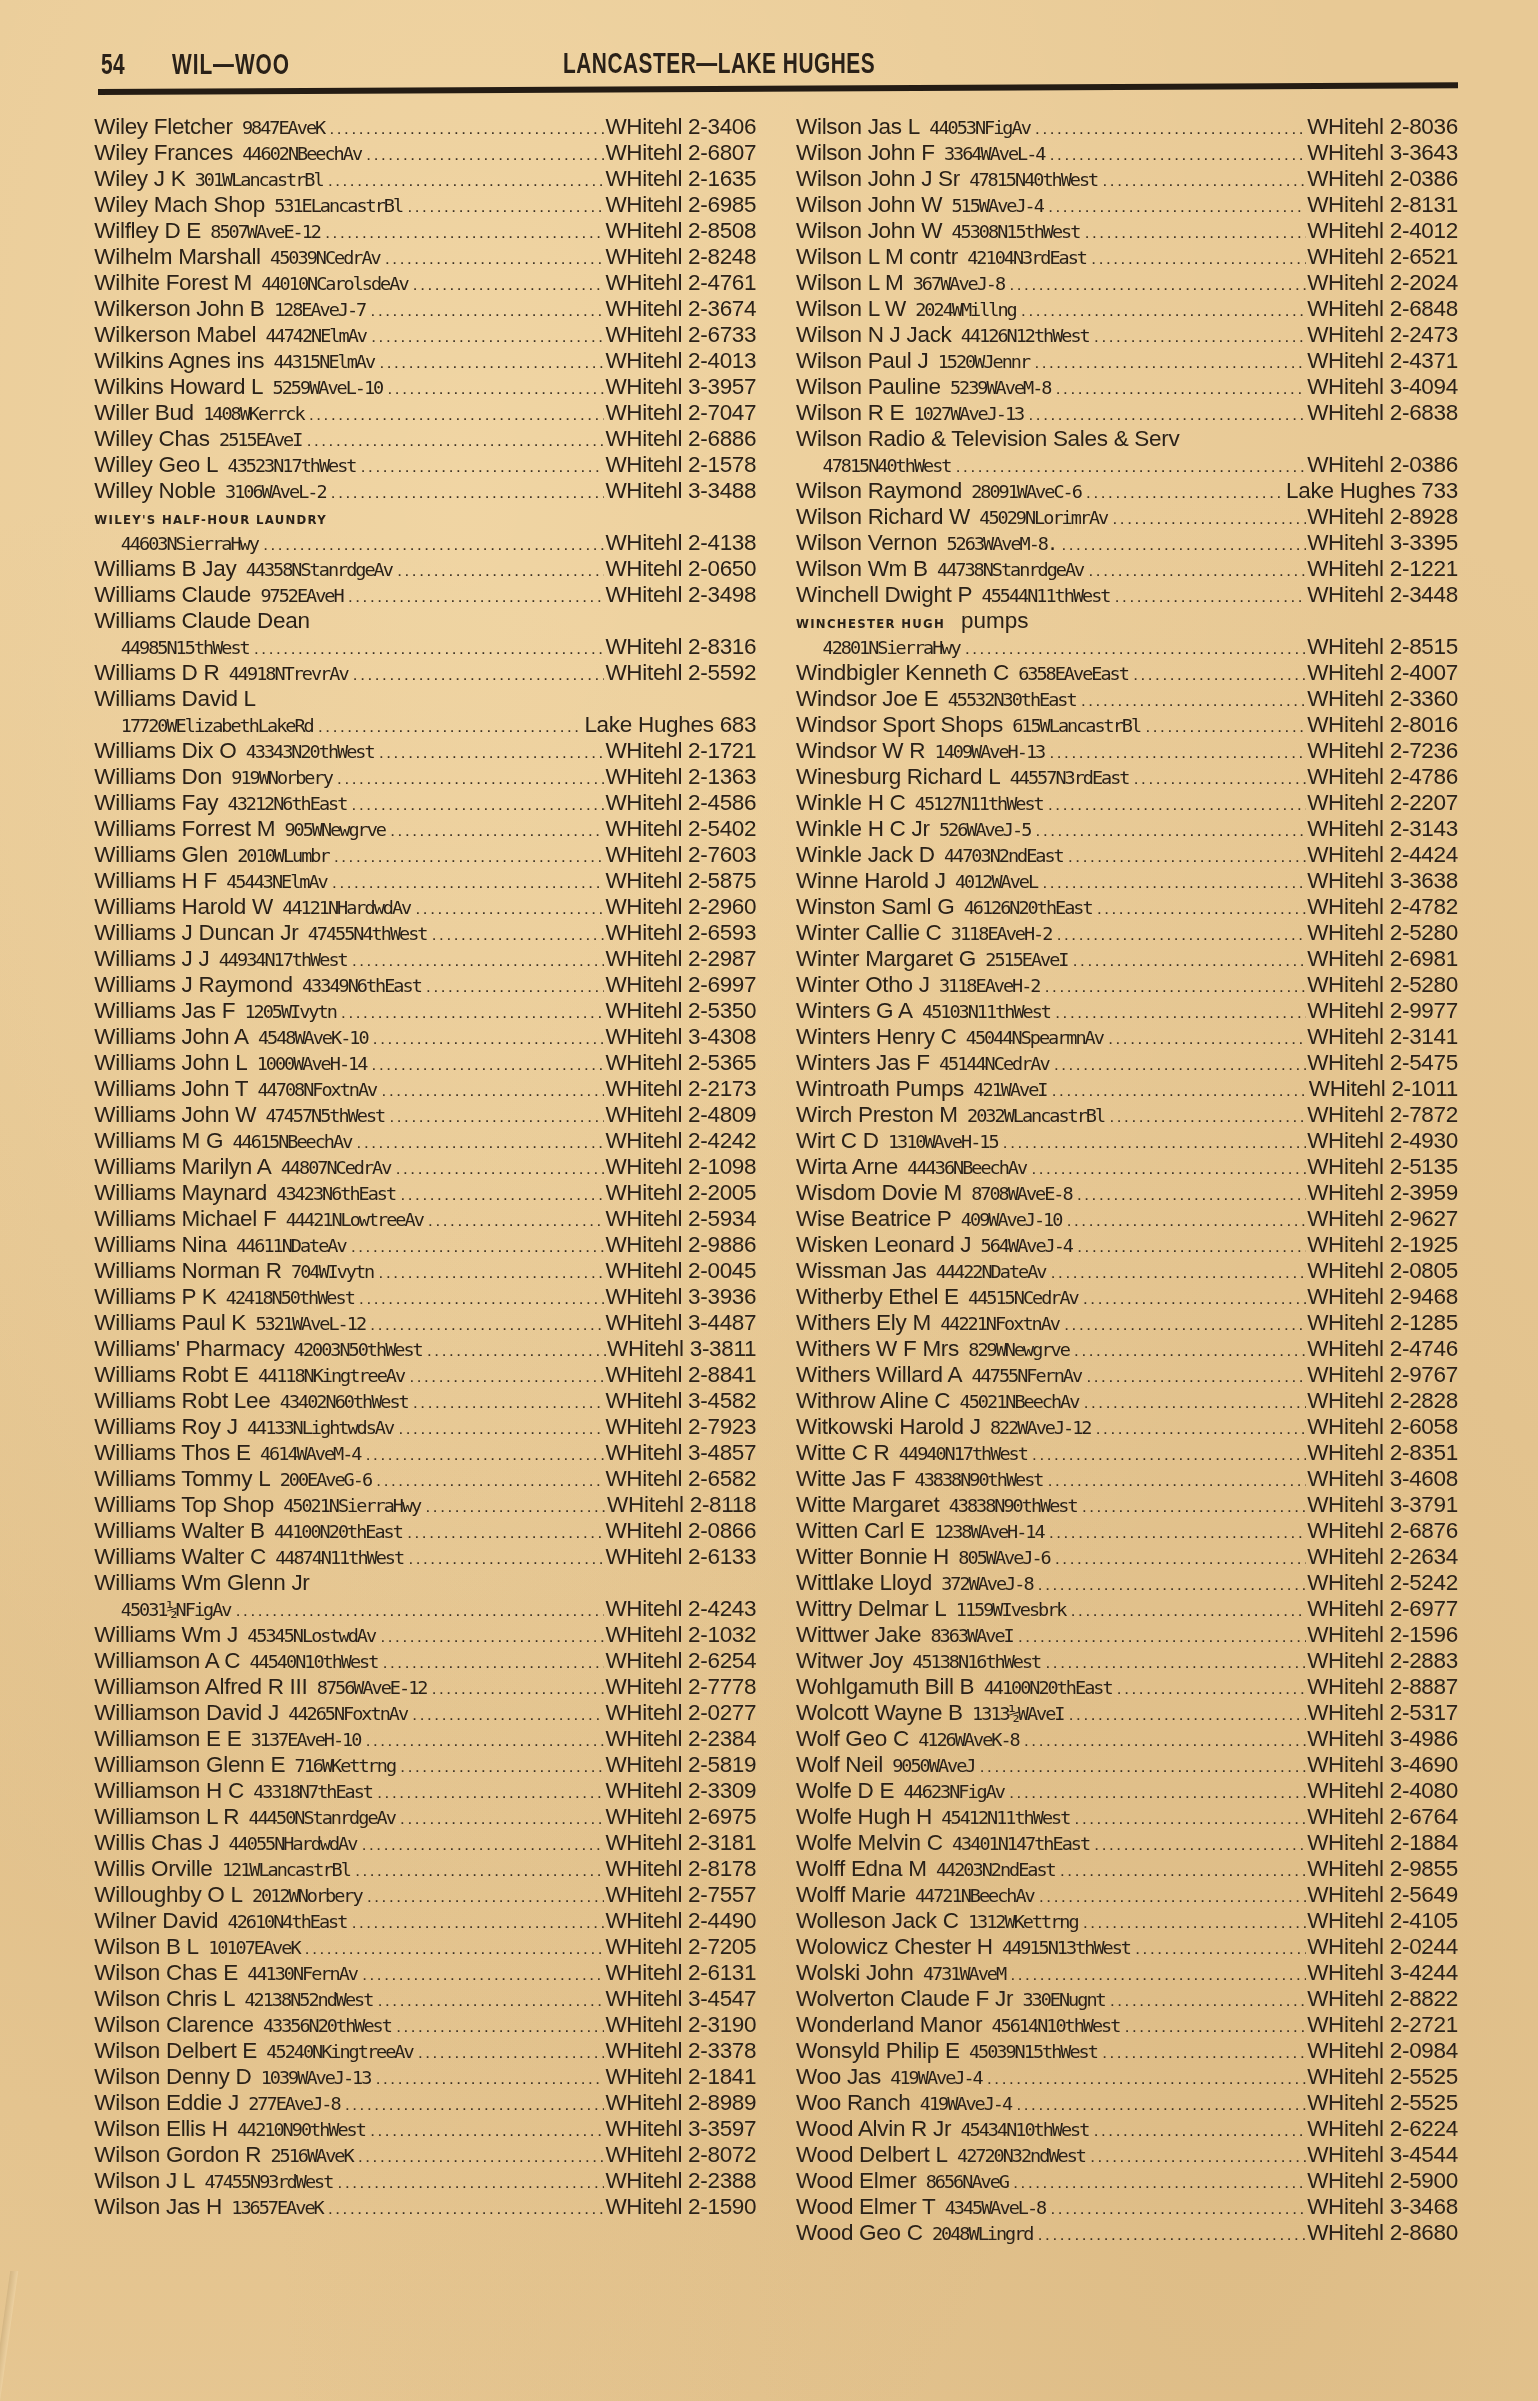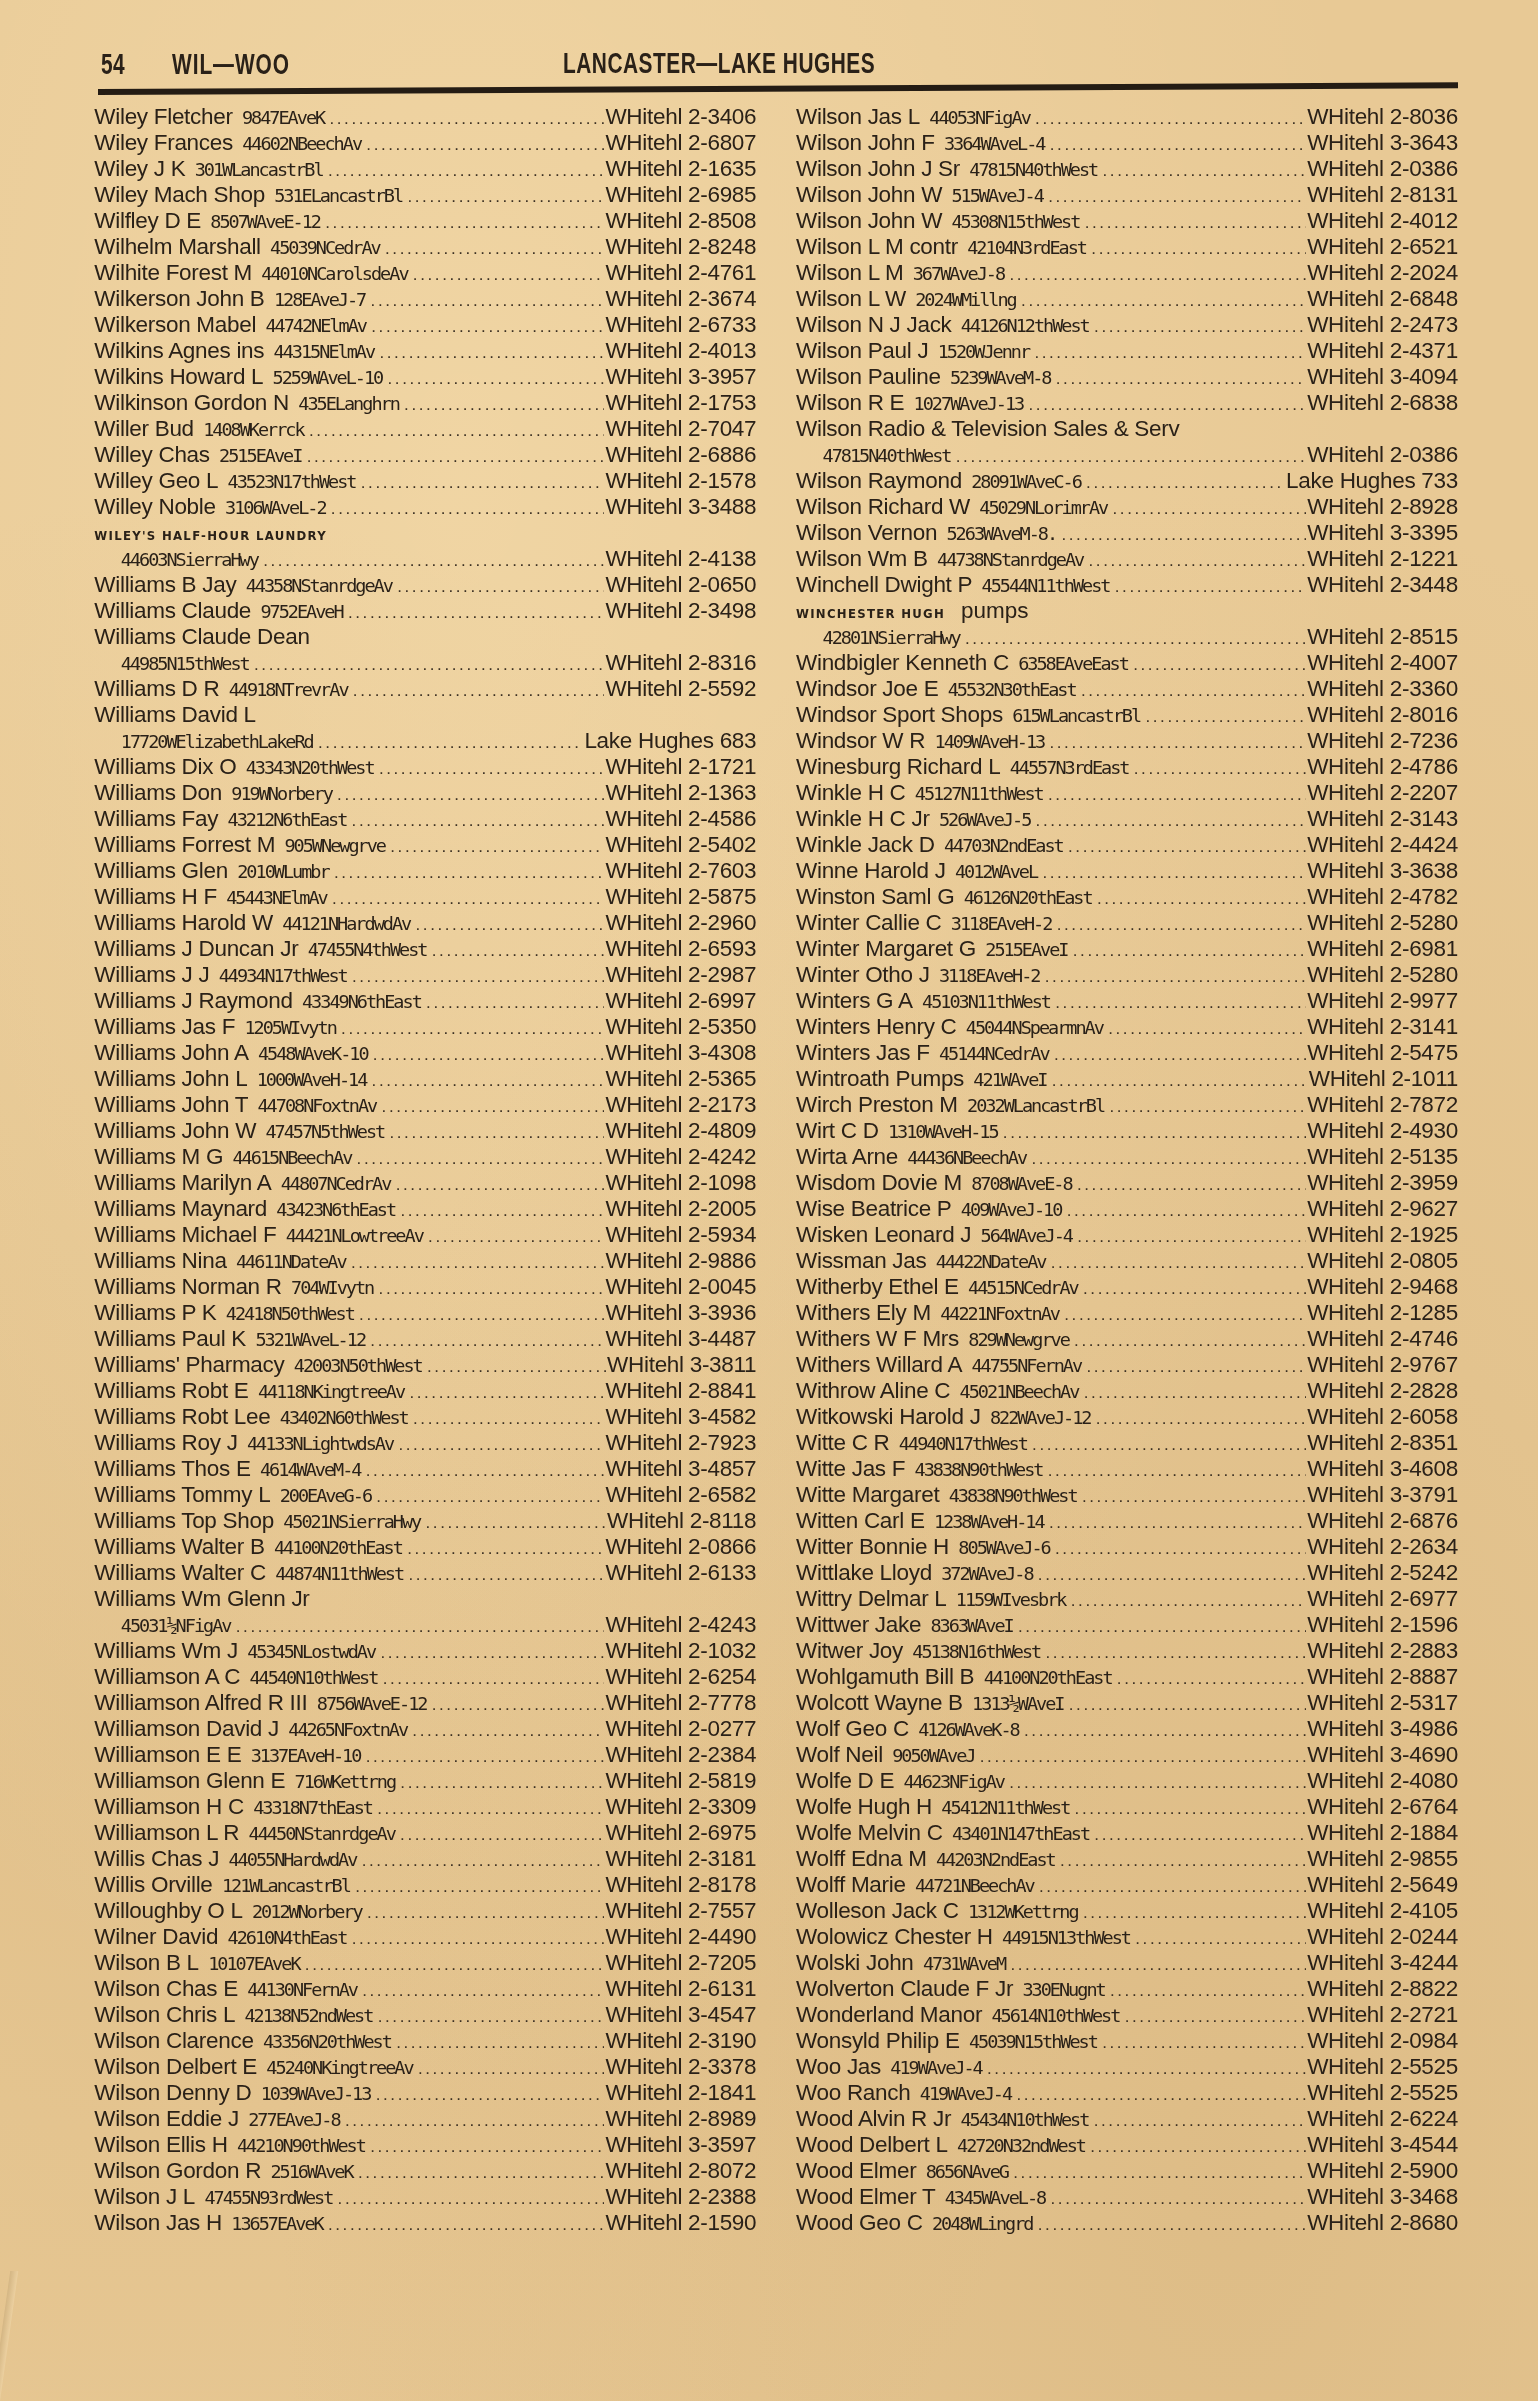--- a/index.html
+++ b/index.html
@@ -70,21 +70,21 @@
       transform-origin: left center;
     }
     .columns {
       position: absolute;
       top: 60px;
       left: 0;
       width: 1364px;
     }
     .col {
       position: absolute;
-      top: 4px;
+      top: 14px;
       width: 662px;
     }
     .col.left { left: 1.3px; }
     .col.right { left: 703px; }
     .row {
       position: relative;
       height: 26px;
       line-height: 26px;
       white-space: nowrap;
       font-size: 22.5px;
@@ -245,28 +245,20 @@
         <div class="row">
           <div class="inner">
             <span class="name">Wilkins Howard L</span>
             <span class="addr">5259WAveL-10</span>
             <span class="dots"></span>
             <span class="phone">WHitehl 3-3957</span>
           </div>
         </div>
         <div class="row">
           <div class="inner">
-            <span class="name">Wilkinson Gordon N</span>
-            <span class="addr">435ELanghrn</span>
-            <span class="dots"></span>
-            <span class="phone">WHitehl 2-1753</span>
-          </div>
-        </div>
-        <div class="row">
-          <div class="inner">
             <span class="name">Willer Bud</span>
             <span class="addr">1408WKerrck</span>
             <span class="dots"></span>
             <span class="phone">WHitehl 2-7047</span>
           </div>
         </div>
         <div class="row">
           <div class="inner">
             <span class="name">Willey Chas</span>
             <span class="addr">2515EAveI</span>

